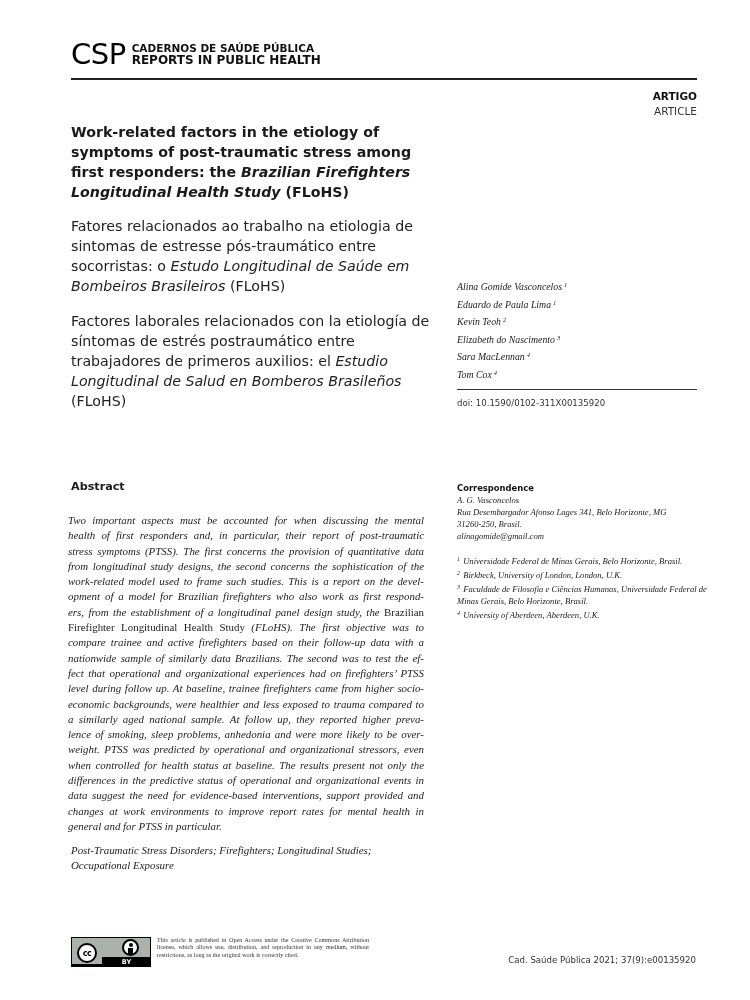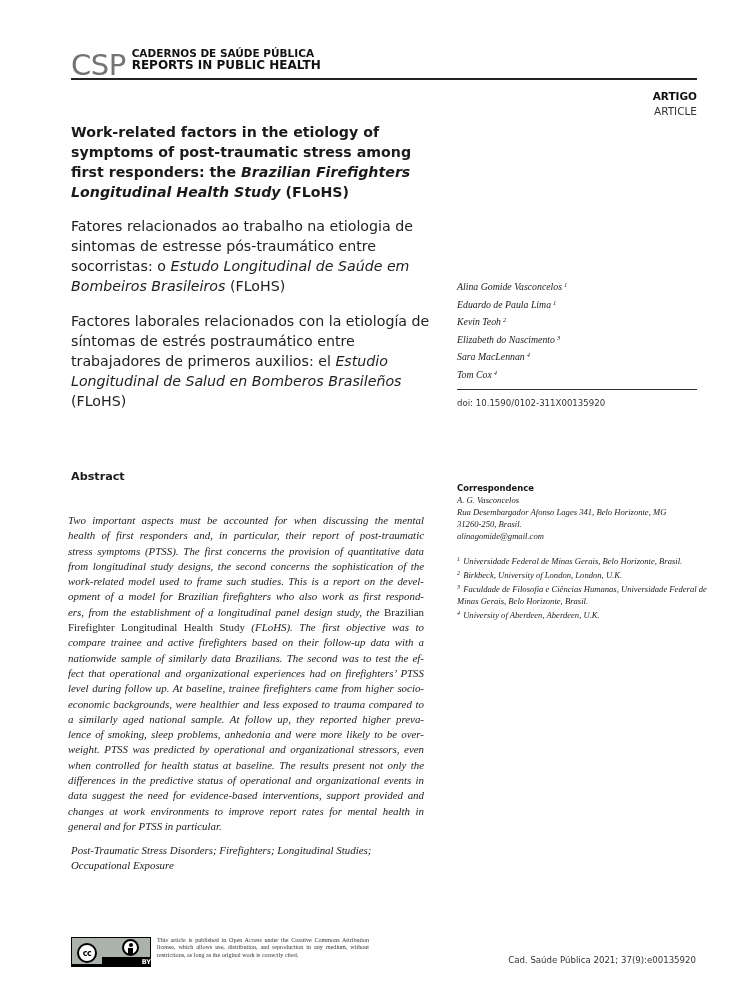--- a/index.html
+++ b/index.html
@@ -1,21 +1,21 @@
 <!DOCTYPE html>
 <html><head>
   <meta charset="utf-8">
   <style>
     * { box-sizing: border-box; margin: 0; padding: 0; }
     html, body { width: 750px; height: 1000px; background: #ffffff; overflow: hidden; }
     body { position: relative; color: #1a1a1a; font-family: "DejaVu Sans", sans-serif; }
 
     
     .masthead { position: absolute; left: 71px; top: 40px; display: flex; align-items: center; }
-    .masthead .logo { font-family: "DejaVu Sans", sans-serif; font-size: 29px; font-weight: 400; letter-spacing: -0.5px; color: #737373; line-height: 1; margin-top: 11px; }
+    .masthead .logo { font-family: "DejaVu Sans", sans-serif; font-size: 29px; font-weight: 400; letter-spacing: -0.5px; color: #000000; line-height: 1; }
     .masthead .journal { margin-left: 6px; display: flex; flex-direction: column; line-height: 1.05; }
     .masthead .journal .pt { font-family: "DejaVu Sans", sans-serif; font-size: 10.5px; font-weight: 700; color: #111; }
     .masthead .journal .en { font-family: "DejaVu Sans", sans-serif; font-size: 12px; font-weight: 700; color: #111; }
     .top-rule { position: absolute; left: 71px; top: 78px; width: 626px; height: 1.5px; background: #222; }
 
     .article-type { position: absolute; right: 53px; top: 89px; text-align: right; line-height: 1.45; }
     .article-type .pt { font-size: 10.5px; font-weight: 700; color: #111; }
     .article-type .en { font-size: 10.5px; color: #333; }
 
     
@@ -25,21 +25,21 @@
     .title-es { position: absolute; left: 71px; top: 311px; width: 360px; font-size: 14.2px; font-weight: 400; line-height: 20px; color: #222; }
     .title-pt em, .title-es em { font-style: italic; }
 
     
     .authors { position: absolute; left: 457px; top: 277px; list-style: none; font-family: "Liberation Serif", serif; font-style: italic; font-size: 9.8px; line-height: 15.6px; color: #222; }
     .authors sup { font-size: 6.5px; vertical-align: 3px; margin-left: 2px; }
     .doi-rule { position: absolute; left: 457px; top: 389px; width: 240px; height: 1px; background: #333; }
     .doi { position: absolute; left: 457px; top: 398px; font-size: 8.6px; color: #333; }
 
     
-    .abstract-head { position: absolute; left: 71px; top: 470px; font-size: 11.2px; font-weight: 700; color: #1a1a1a; }
+    .abstract-head { position: absolute; left: 71px; top: 480px; font-size: 11.2px; font-weight: 700; color: #1a1a1a; }
     .abstract-body { position: absolute; left: 68px; top: 513px; width: 356px; font-family: "Liberation Serif", serif; font-style: italic; font-size: 10.9px; line-height: 15.3px; color: #222; text-align: justify; }
     .abstract-body .ln { display: block; text-align: justify; text-align-last: justify; white-space: nowrap; }
     .abstract-body .ln.last { text-align-last: left; }
     .abstract-body .rom { font-style: normal; }
 
     .keywords { position: absolute; left: 71px; top: 843px; width: 360px; font-family: "Liberation Serif", serif; font-style: italic; font-size: 10.9px; line-height: 15.3px; color: #222; }
 
     
     .corr { position: absolute; left: 457px; top: 482px; width: 250px; }
     .corr .head { font-size: 8.4px; font-weight: 700; color: #111; line-height: 12px; }
@@ -47,21 +47,21 @@
 
     .affils { position: absolute; left: 457px; top: 553px; width: 250px; list-style: none; font-family: "Liberation Serif", serif; font-style: italic; font-size: 8.6px; line-height: 12px; color: #222; }
     .affils sup { font-size: 6px; vertical-align: 3px; margin-right: 1px; }
 
     
     .cc-badge { position: absolute; left: 71px; top: 937px; width: 80px; height: 30px; background: #aab2ab; border: 1px solid #000; }
     .cc-badge .cc { position: absolute; left: 5px; top: 5px; width: 20px; height: 20px; border-radius: 50%; background: #fff; border: 2.5px solid #000; font-family: "DejaVu Sans", sans-serif; font-weight: 700; font-size: 8px; display: flex; align-items: center; justify-content: center; color: #000; letter-spacing: -0.5px; }
     .cc-badge .by-circ { position: absolute; left: 50px; top: 1px; width: 17px; height: 17px; border-radius: 50%; background: #fff; border: 2px solid #000; }
     .cc-badge .by-circ::before { content: ""; position: absolute; left: 4.5px; top: 1.5px; width: 4px; height: 4px; border-radius: 50%; background: #000; }
     .cc-badge .by-circ::after { content: ""; position: absolute; left: 4px; top: 6.5px; width: 5px; height: 6px; background: #000; }
-    .cc-badge .by-bar { position: absolute; left: 30px; top: 19px; width: 49px; height: 10px; background: #000; color: #fff; font-size: 6.5px; font-weight: 700; text-align: right; line-height: 10px; }
+    .cc-badge .by-bar { position: absolute; left: 30px; top: 19px; width: 49px; height: 10px; background: #000; color: #fff; font-size: 6.5px; font-weight: 700; text-align: center; line-height: 10px; }
     .cc-badge .left-bar { position: absolute; left: 0; top: 26px; width: 30px; height: 3px; background: #000; }
 
     .license-text { position: absolute; left: 157px; top: 937px; width: 212px; font-family: "Liberation Serif", serif; font-size: 6.1px; line-height: 7.3px; color: #333; text-align: justify; }
     .citation { position: absolute; right: 54px; top: 955px; font-size: 8.6px; color: #333; }
   </style>
 </head>
 <body>
 
 <div class="masthead">
   <span class="logo">CSP</span>

